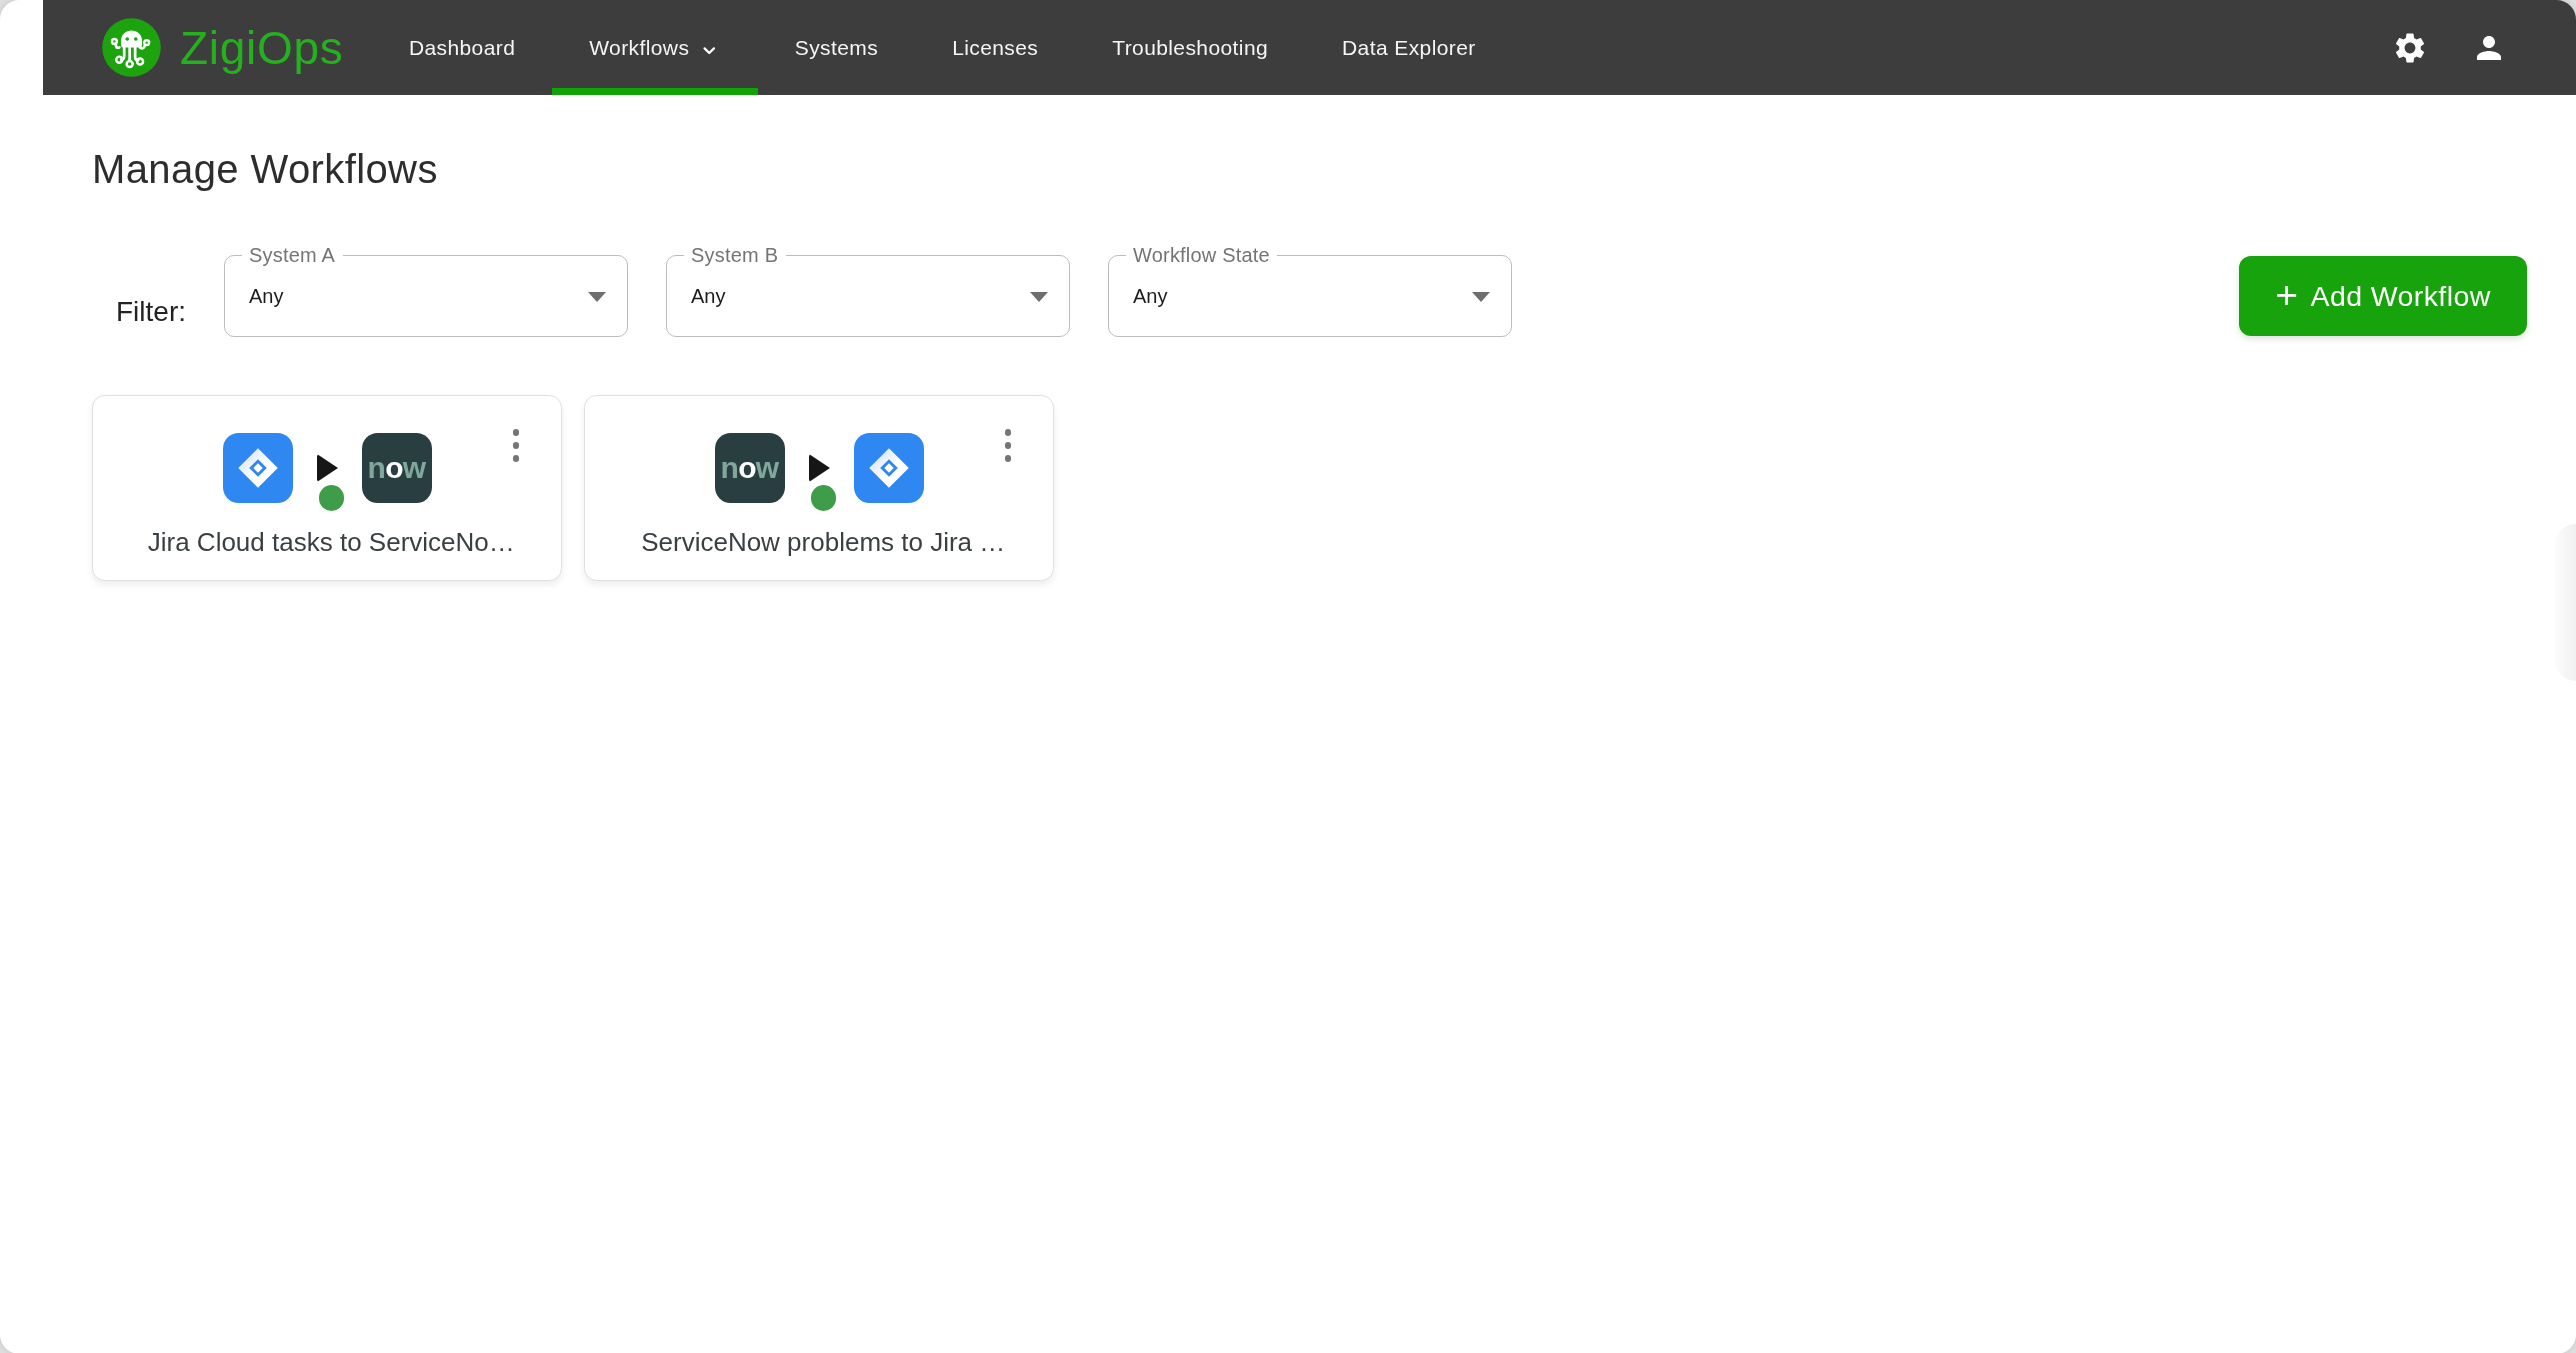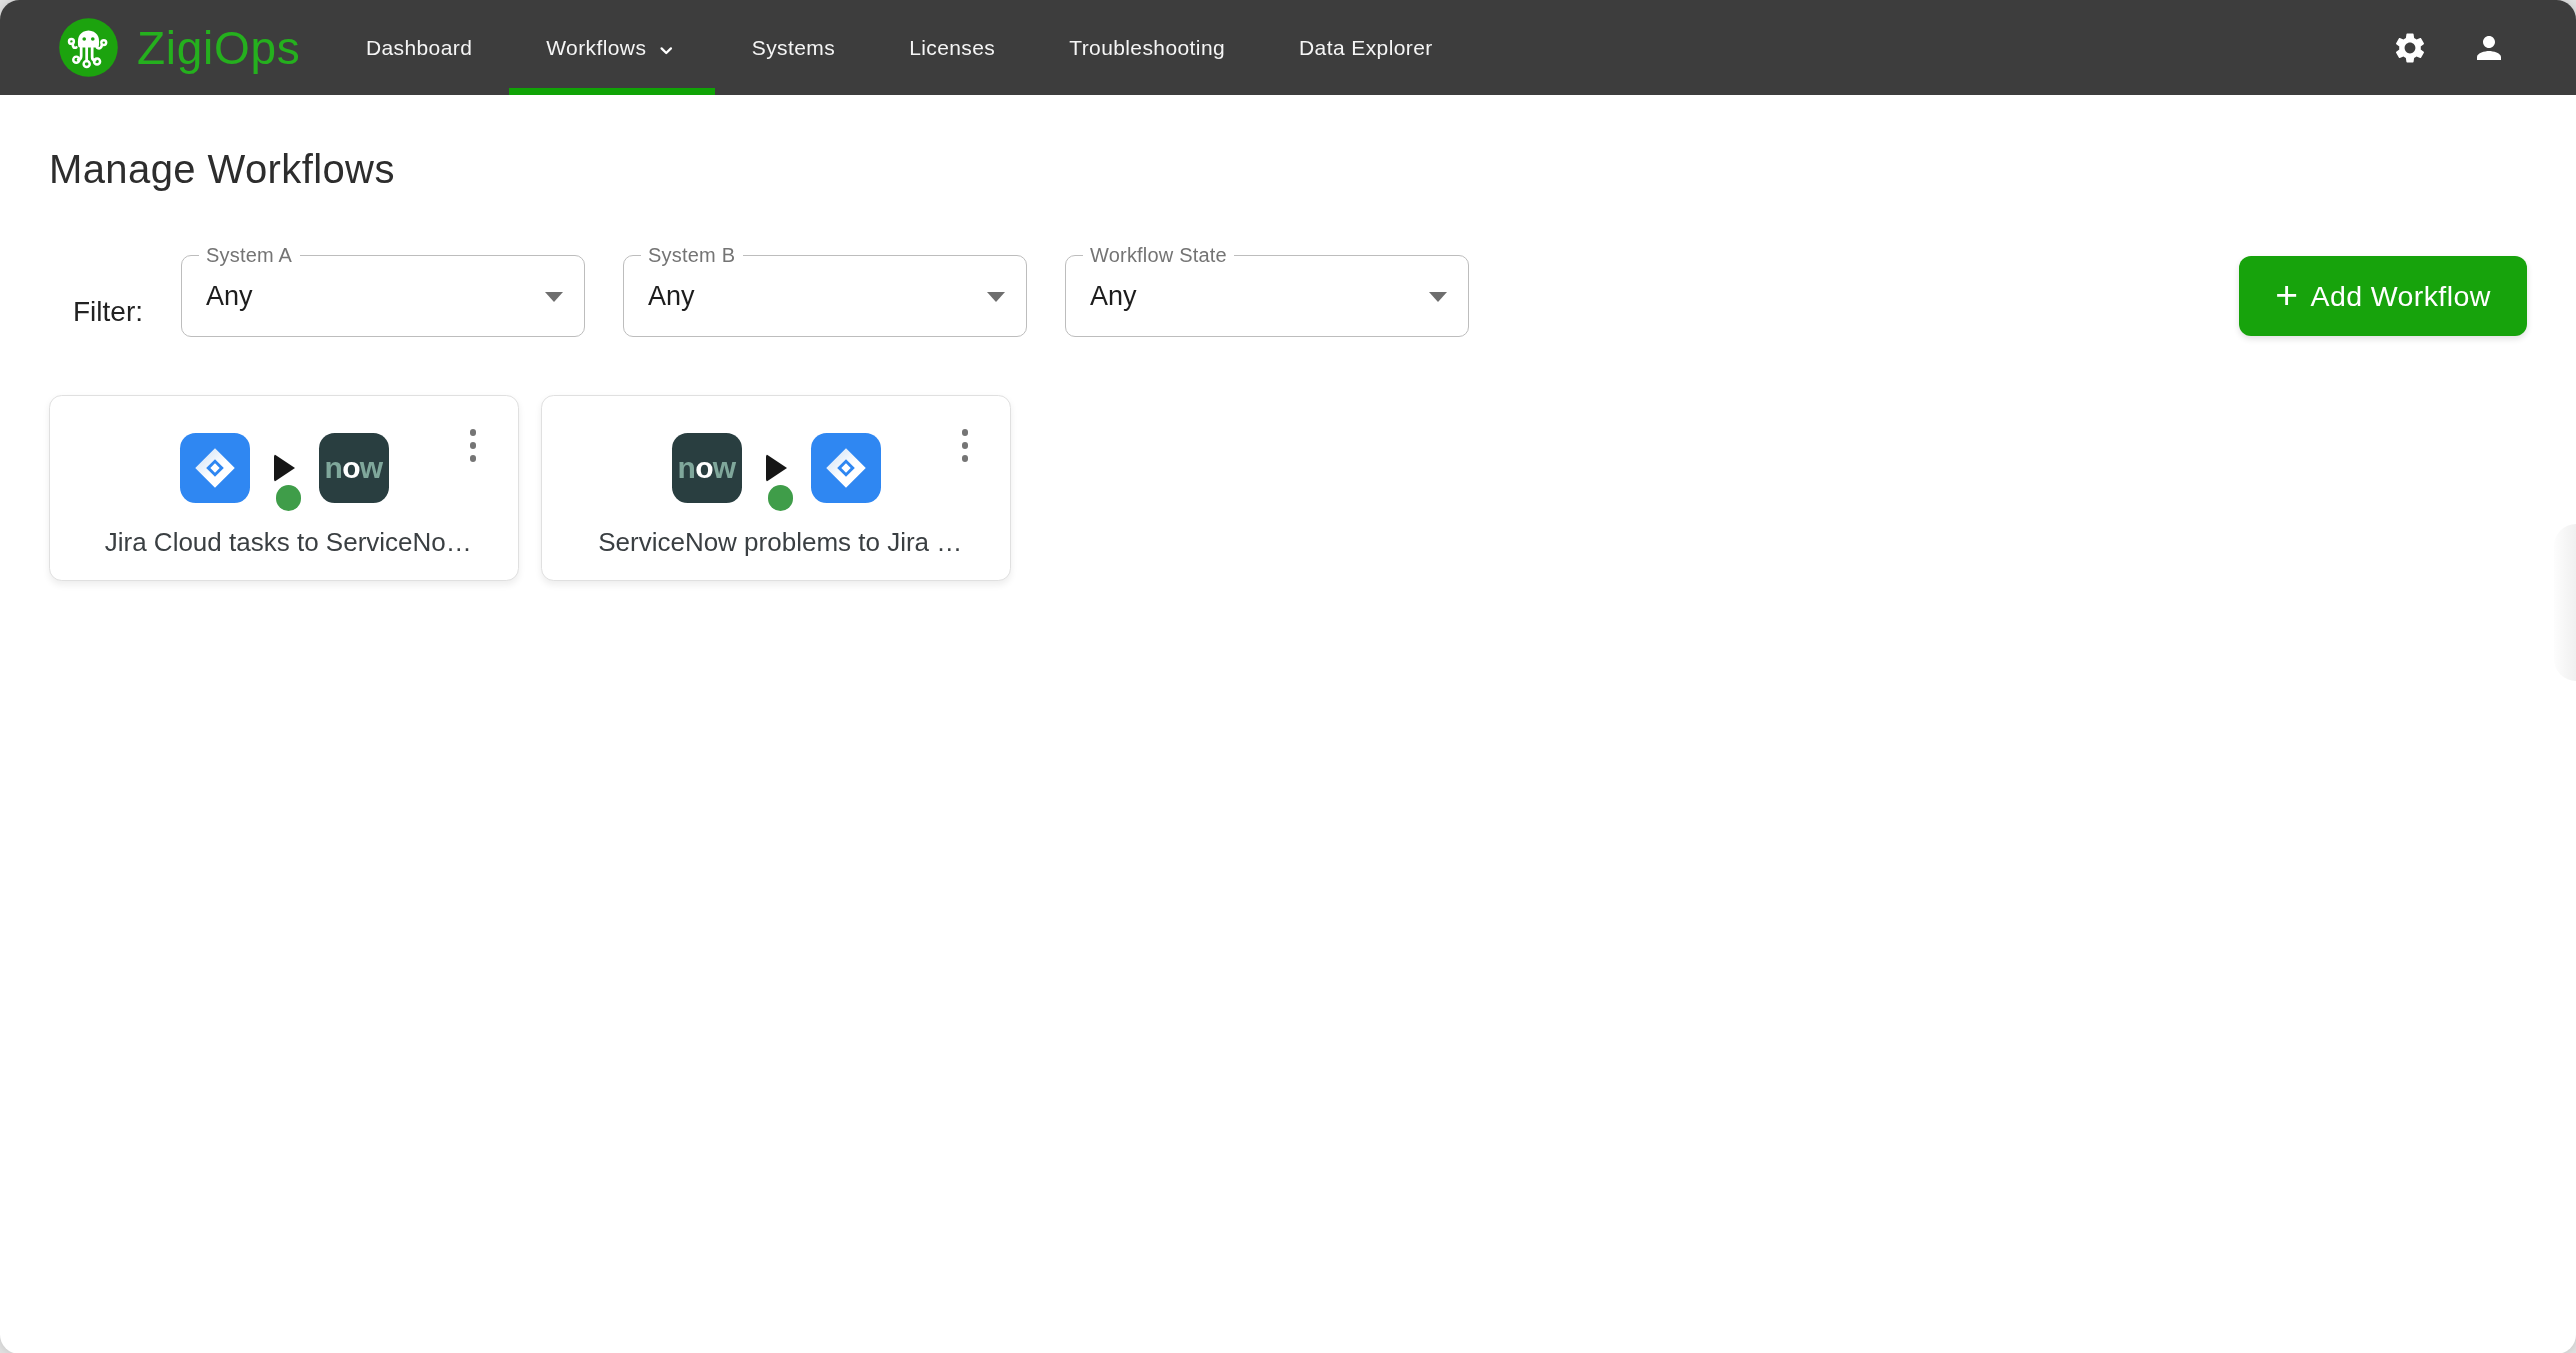--- a/index.html
+++ b/index.html
@@ -3,20 +3,21 @@
 <meta charset="utf-8">
 <style>
   * { margin:0; padding:0; box-sizing:border-box; }
   html,body { width:2576px; height:1354px; background:#e7e7e7; }
   body { font-family:"Liberation Sans","DejaVu Sans",sans-serif; position:relative; }
 
   .window {
     position:absolute; inset:0; background:#ffffff;
     border-radius:19.5px; overflow:hidden;
     box-shadow:0 0 16.5px rgba(0,0,0,.20);
+    padding-left:43px;
   }
 
   
   .navbar {
     height:95px; background:#3d3d3d;
     display:flex; align-items:center;
   }
   .brand { display:flex; align-items:center; margin-left:58px; cursor:pointer; }
   .brand-logo { width:61px; height:61px; }
   .brand-name {
@@ -59,21 +60,21 @@
 
   .select {
     position:relative; width:404px; height:82px; margin-left:38px;
     border:1.5px solid #bdbdbd; border-radius:10px; background:#fff; cursor:pointer;
     display:flex; align-items:center;
   }
   .select-label {
     position:absolute; top:-12px; left:16.5px; background:#ffffff;
     padding:0 7.5px; font-size:20px; color:#747474; letter-spacing:0.2px;
   }
-  .select-value { margin-left:24px; font-size:27px; color:#1d1d1d; }
+  .select-value { margin-left:24px; font-size:20px; color:#1d1d1d; }
   .select-arrow {
     position:absolute; right:21px; top:50%; margin-top:-3.7px;
     width:0; height:0; border-left:9px solid transparent;
     border-right:9px solid transparent; border-top:10.5px solid #6e6e6e;
   }
 
   .add-btn {
     margin-left:auto; width:288px; height:80px; border:none; border-radius:12px;
     background:#17a30c; color:#ffffff; font-size:28.5px; font-family:inherit;
     display:flex; align-items:center; justify-content:center; gap:12px;

